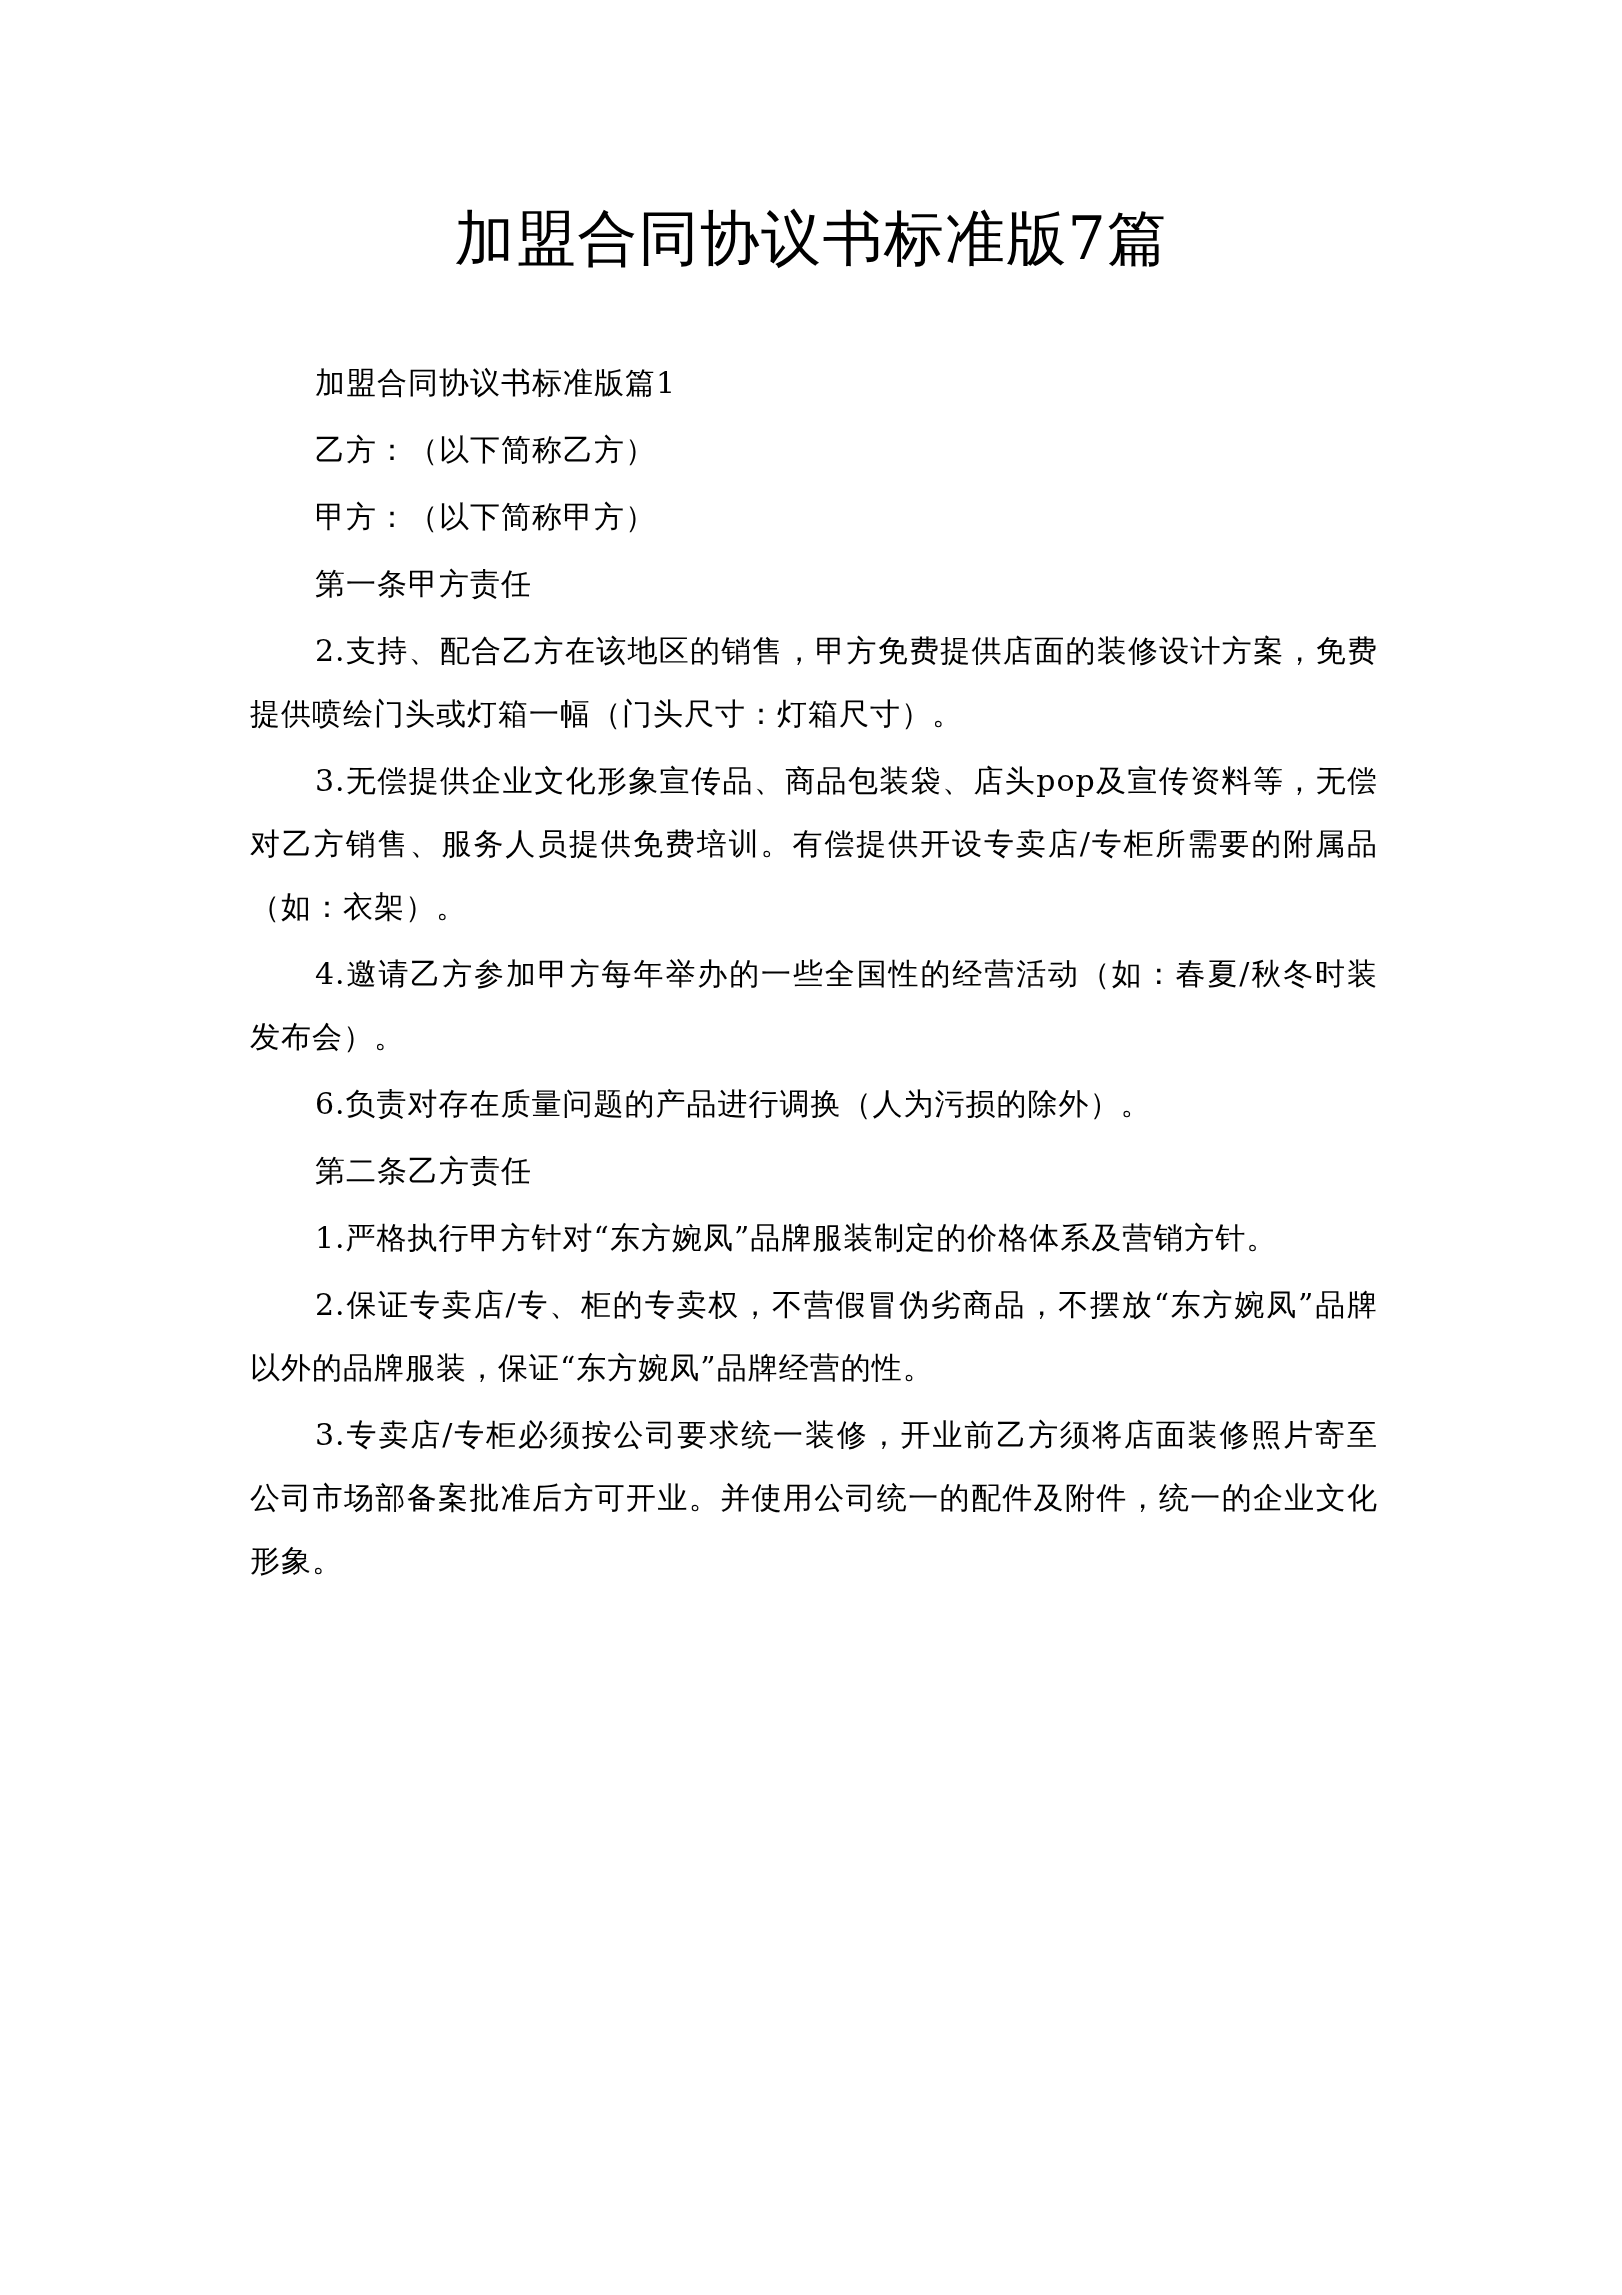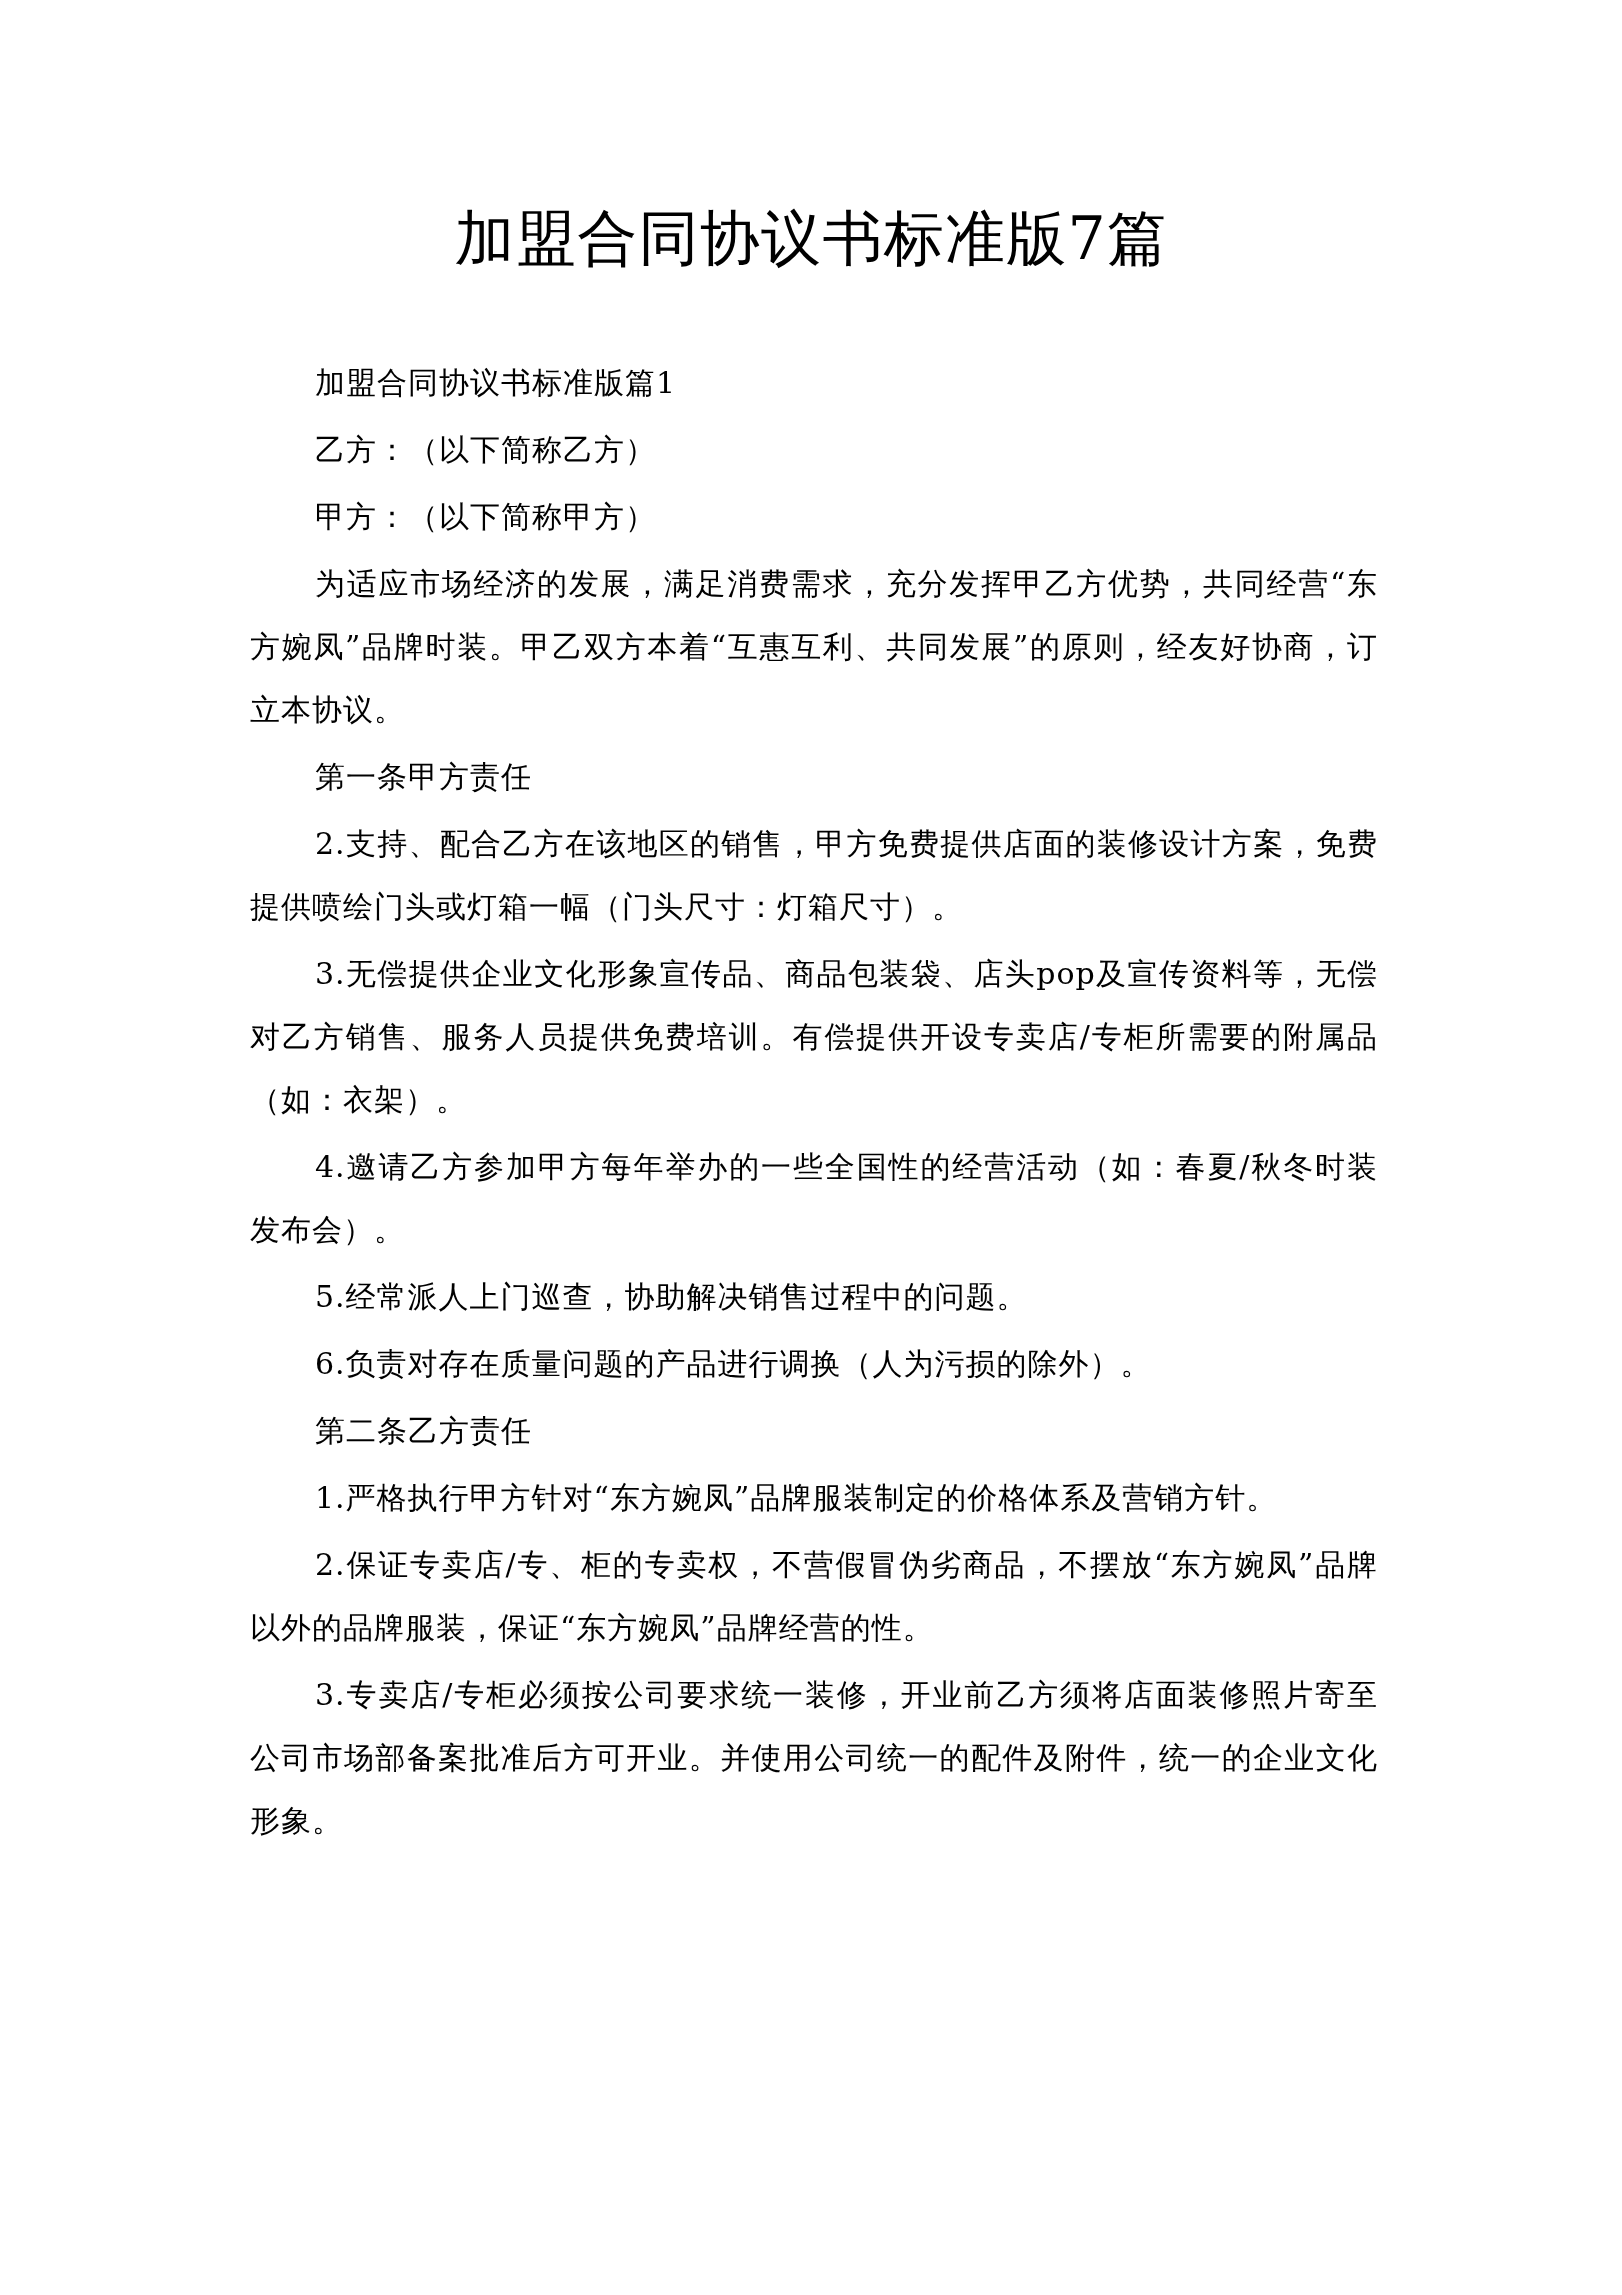--- a/index.html
+++ b/index.html
@@ -54,26 +54,24 @@
 </head>
 <body>
 
 <div class="page">
   <h1 class="doc-title">加盟合同协议书标准版7篇</h1>
 
   <div class="body">
     <p class="para">加盟合同协议书标准版篇1</p>
     <p class="para">乙方：（以下简称乙方）</p>
     <p class="para">甲方：（以下简称甲方）</p>
-    <p class="para">为适应市场经济的发展，满足消费需求，充分发挥甲乙方优势，共同经营“东方婉凤”品牌时装。甲乙双方本着“互惠互利、共同发展”的原则，经友好协商，订立本协议。</p>
     <p class="para">第一条甲方责任</p>
     <p class="para">2.支持、配合乙方在该地区的销售，甲方免费提供店面的装修设计方案，免费提供喷绘门头或灯箱一幅（门头尺寸：灯箱尺寸）。</p>
     <p class="para">3.无偿提供企业文化形象宣传品、商品包装袋、店头pop及宣传资料等，无偿对乙方销售、服务人员提供免费培训。有偿提供开设专卖店/专柜所需要的附属品（如：衣架）。</p>
     <p class="para">4.邀请乙方参加甲方每年举办的一些全国性的经营活动（如：春夏/秋冬时装发布会）。</p>
-    <p class="para">5.经常派人上门巡查，协助解决销售过程中的问题。</p>
     <p class="para">6.负责对存在质量问题的产品进行调换（人为污损的除外）。</p>
     <p class="para">第二条乙方责任</p>
     <p class="para">1.严格执行甲方针对“东方婉凤”品牌服装制定的价格体系及营销方针。</p>
     <p class="para">2.保证专卖店/专、柜的专卖权，不营假冒伪劣商品，不摆放“东方婉凤”品牌以外的品牌服装，保证“东方婉凤”品牌经营的性。</p>
     <p class="para">3.专卖店/专柜必须按公司要求统一装修，开业前乙方须将店面装修照片寄至公司市场部备案批准后方可开业。并使用公司统一的配件及附件，统一的企业文化形象。</p>
   </div>
 </div>
 
 
 </body></html>

